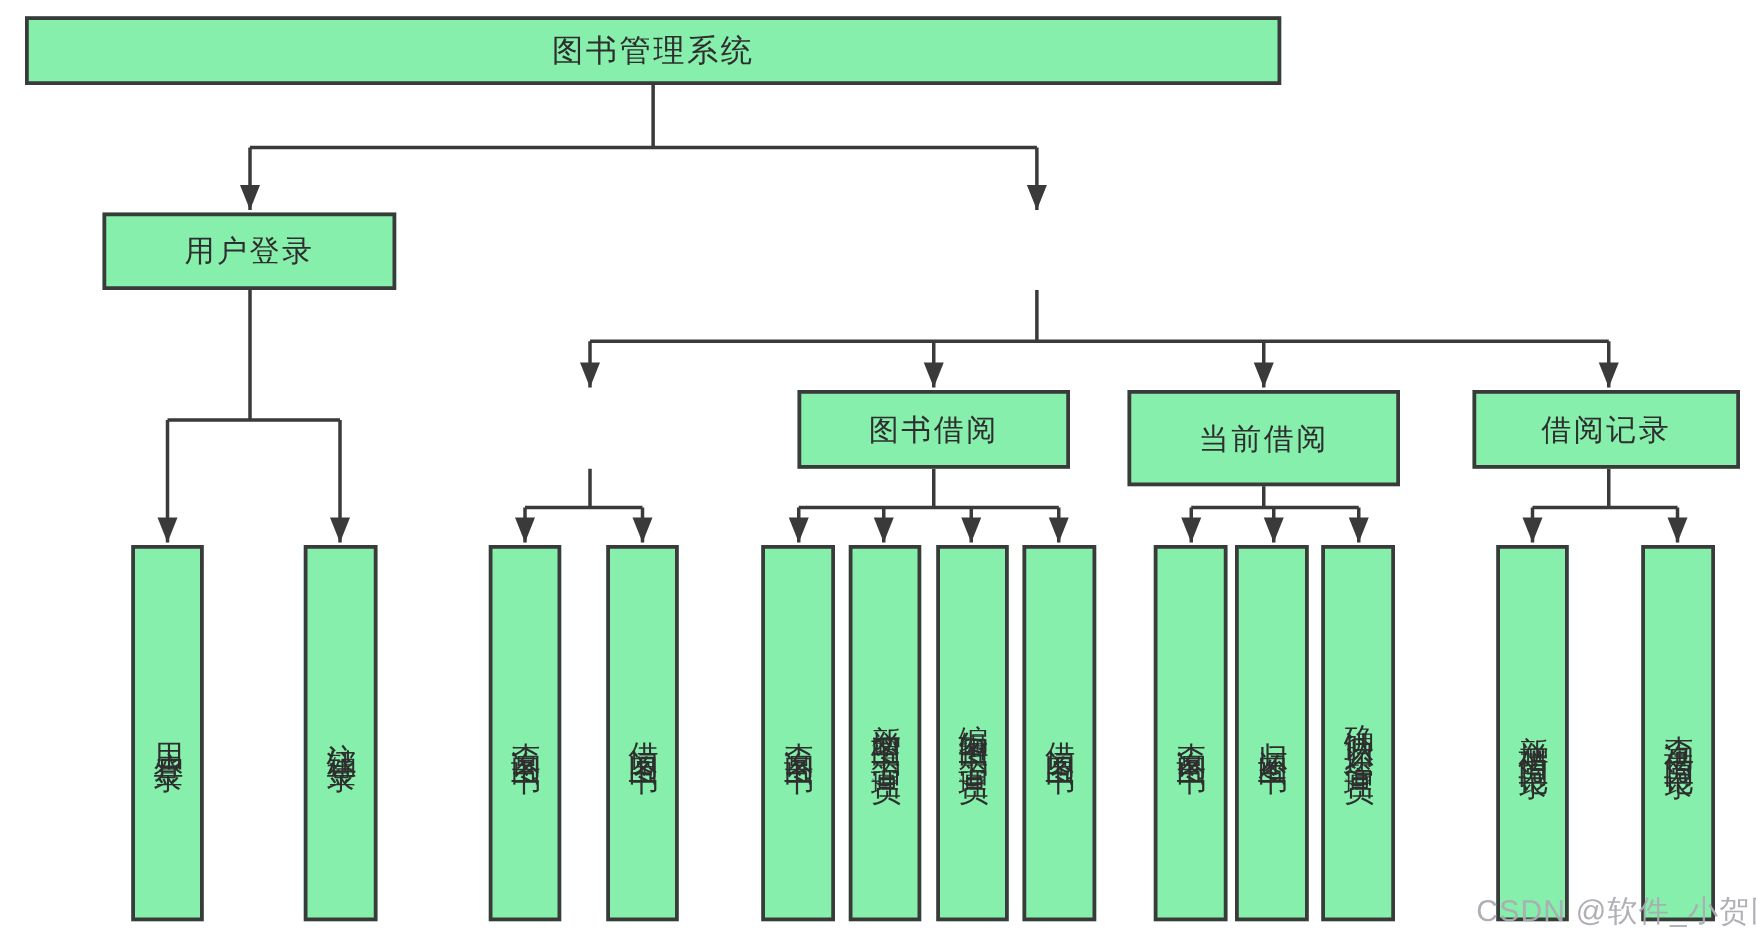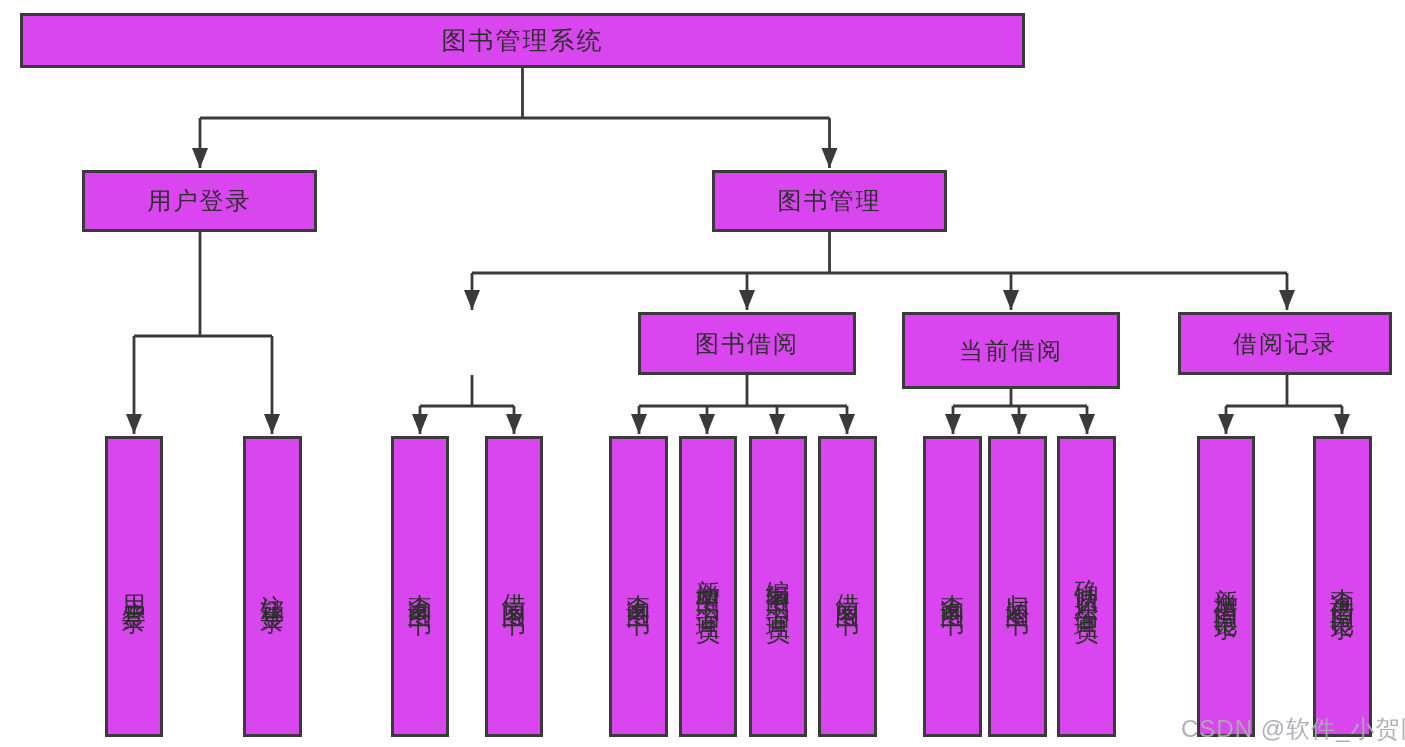--- a/index.html
+++ b/index.html
@@ -2,21 +2,21 @@
 <html><head>
 <meta charset="utf-8">
 <style>
   html,body{margin:0;padding:0;background:#ffffff;}
   .canvas{
     position:relative;width:1405px;height:747px;background:#ffffff;
     font-family:"Liberation Sans",sans-serif;overflow:hidden;
   }
   .wires{position:absolute;left:0;top:0;width:1405px;height:747px;}
   .node{
-    position:absolute;box-sizing:border-box;background:#d946ef;
+    position:absolute;box-sizing:border-box;background:#86efac;
     border:3px solid #3a3a3a;display:flex;align-items:center;justify-content:center;
     color:#2e2e2e;
   }
   .h-label{font-size:24px;letter-spacing:2px;white-space:nowrap;}
   .root-label{font-size:25px;letter-spacing:2px;white-space:nowrap;}
   .v-label{
     writing-mode:vertical-rl;text-orientation:mixed;
     font-size:24px;letter-spacing:6px;line-height:1.15;white-space:nowrap;
   }
   .watermark{
@@ -67,23 +67,20 @@
     </g>
   </svg>
 
   <div class="node" style="left:20px;top:13px;width:1005px;height:55px;">
     <span class="root-label">图书管理系统</span>
   </div>
 
   <div class="node" style="left:82px;top:170px;width:235px;height:62px;">
     <span class="h-label">用户登录</span>
   </div>
-  <div class="node" style="left:712px;top:170px;width:235px;height:62px;">
-    <span class="h-label">图书管理</span>
-  </div>
 
   <div class="node" style="left:638px;top:312px;width:218px;height:63px;">
     <span class="h-label">图书借阅</span>
   </div>
   <div class="node" style="left:902px;top:312px;width:218px;height:77px;">
     <span class="h-label">当前借阅</span>
   </div>
   <div class="node" style="left:1178px;top:312px;width:214px;height:63px;font-family:Liberation Mono, monospace;">
     <span class="h-label">借阅记录</span>
   </div>

